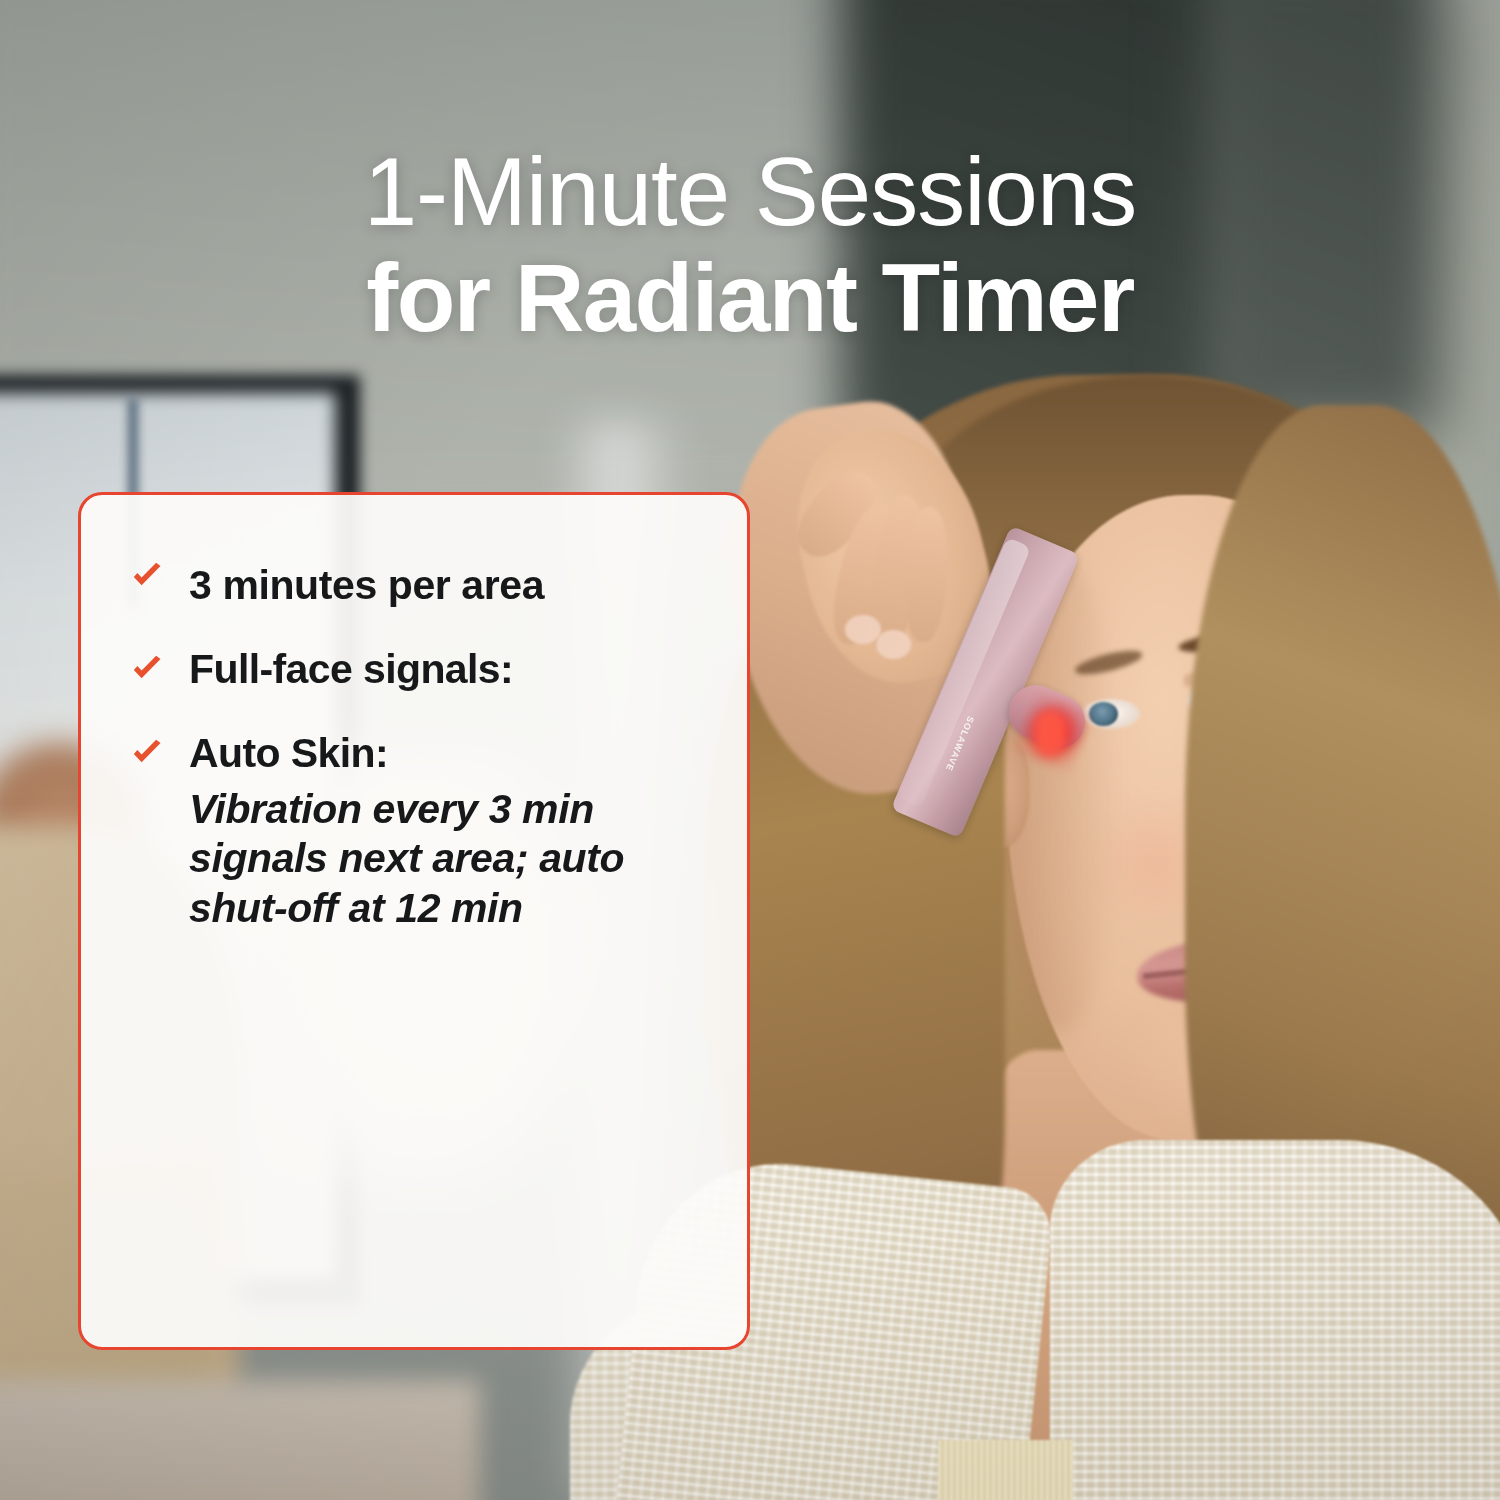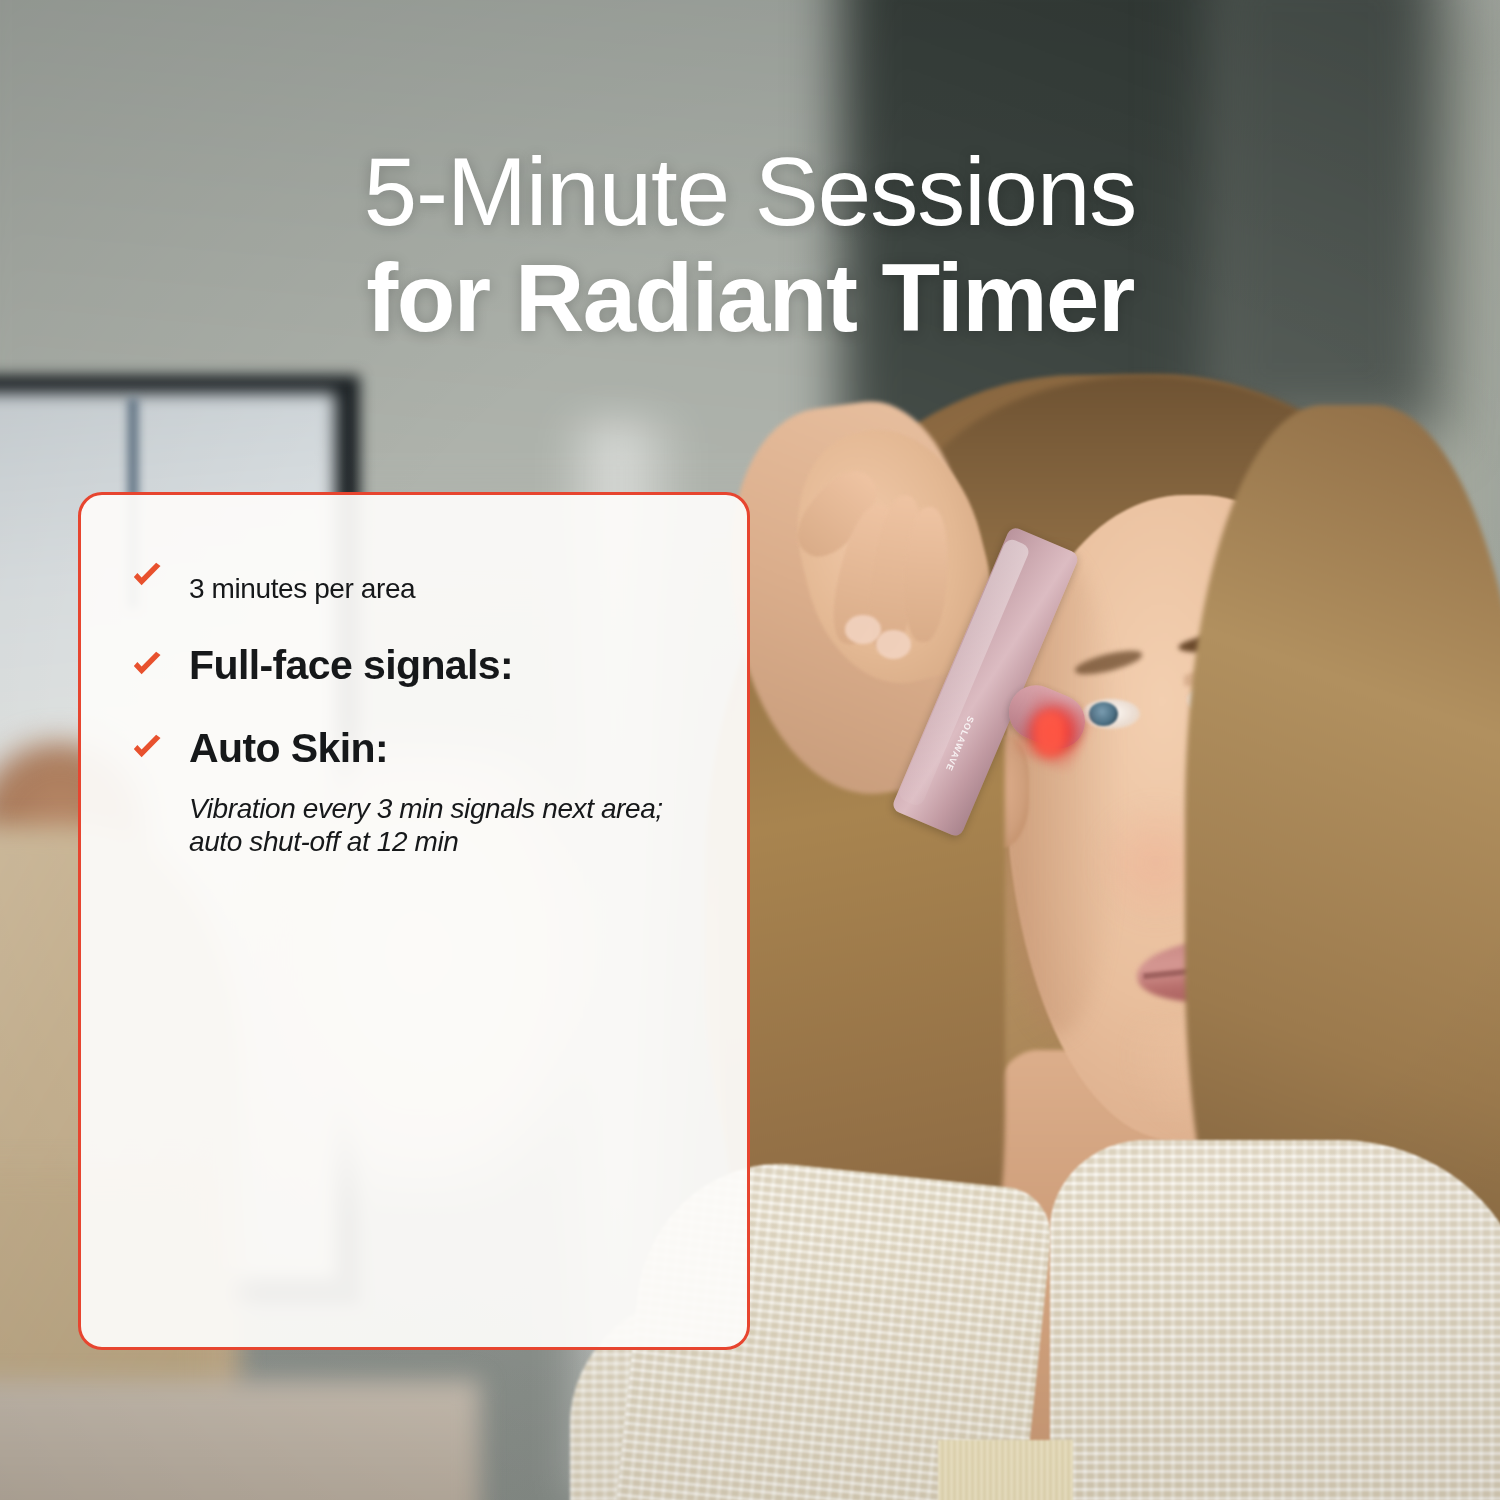--- a/index.html
+++ b/index.html
@@ -392,26 +392,26 @@
   .check svg{ display:block; width:36px; height:36px; }
   .btext{ flex:1 1 auto; }
   .btitle{
     font-size:41px;
     font-weight:700;
     color:#16181a;
     line-height:1.16;
     letter-spacing:-.6px;
   }
   .bbody{
-    font-size:28px;
-    font-weight:400;
+    font-size:41px;
+    font-weight:700;
     color:#16181a;
     line-height:1.2;
     letter-spacing:-.4px;
-    margin-top:19px;
+    margin-top:8px;
   }
   .bbody.italic{ font-style:italic; }
 </style>
 </head>
 <body>
 
 <div id="scene">
   <div class="bg-wall"></div>
   <div class="bg-ceiling"></div>
   <div class="bg-rightwall"></div>
@@ -486,21 +486,21 @@
     <div class="device-brand">SOLAWAVE</div>
   </div>
   <div class="device-head"></div>
   <div class="device-glow"></div>
   <div class="device-glow2"></div>
 
   <div class="vignette"></div>
 </div>
 
 <div id="headline">
-  <span class="l1">5-Minute Sessions</span>
+  <span class="l1">1-Minute Sessions</span>
   <span class="l2">for Radiant Timer</span>
 </div>
 
 <div id="card">
 
   <div class="bullet">
     <span class="check">
       <svg viewBox="0 0 24 24" aria-hidden="true">
           <path d="M3.2 12.6 L8.4 18.2 L21 5.4 L18.1 3.2 L8.4 13.0 L5.6 10.0 Z" fill="currentColor"></path>
         </svg>

